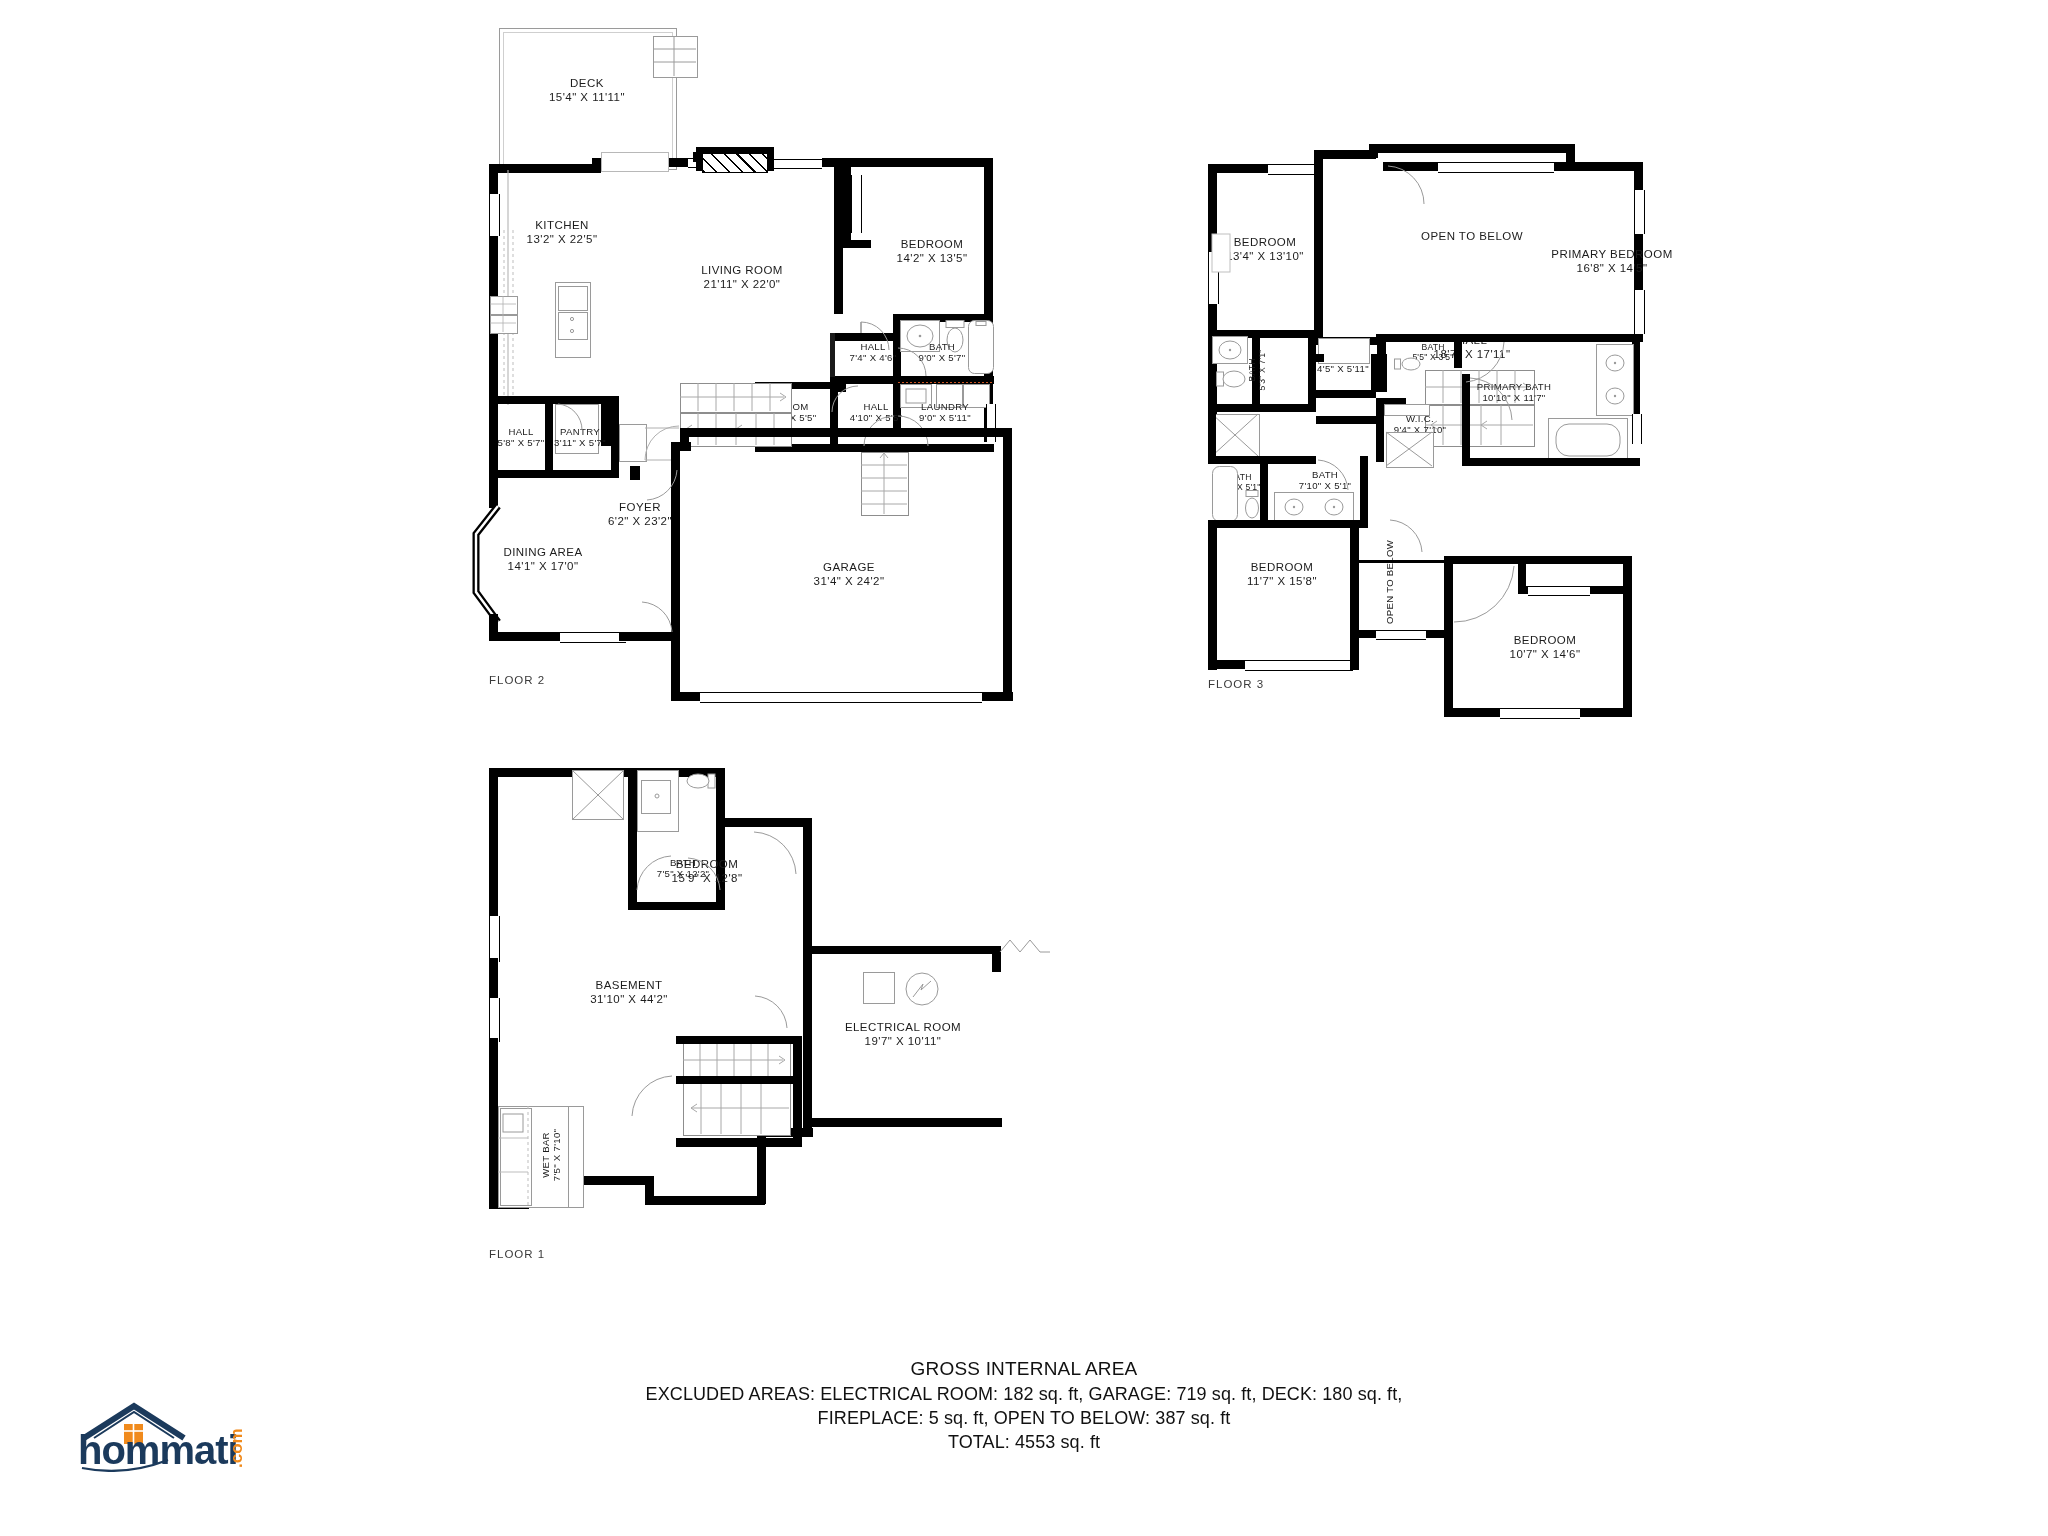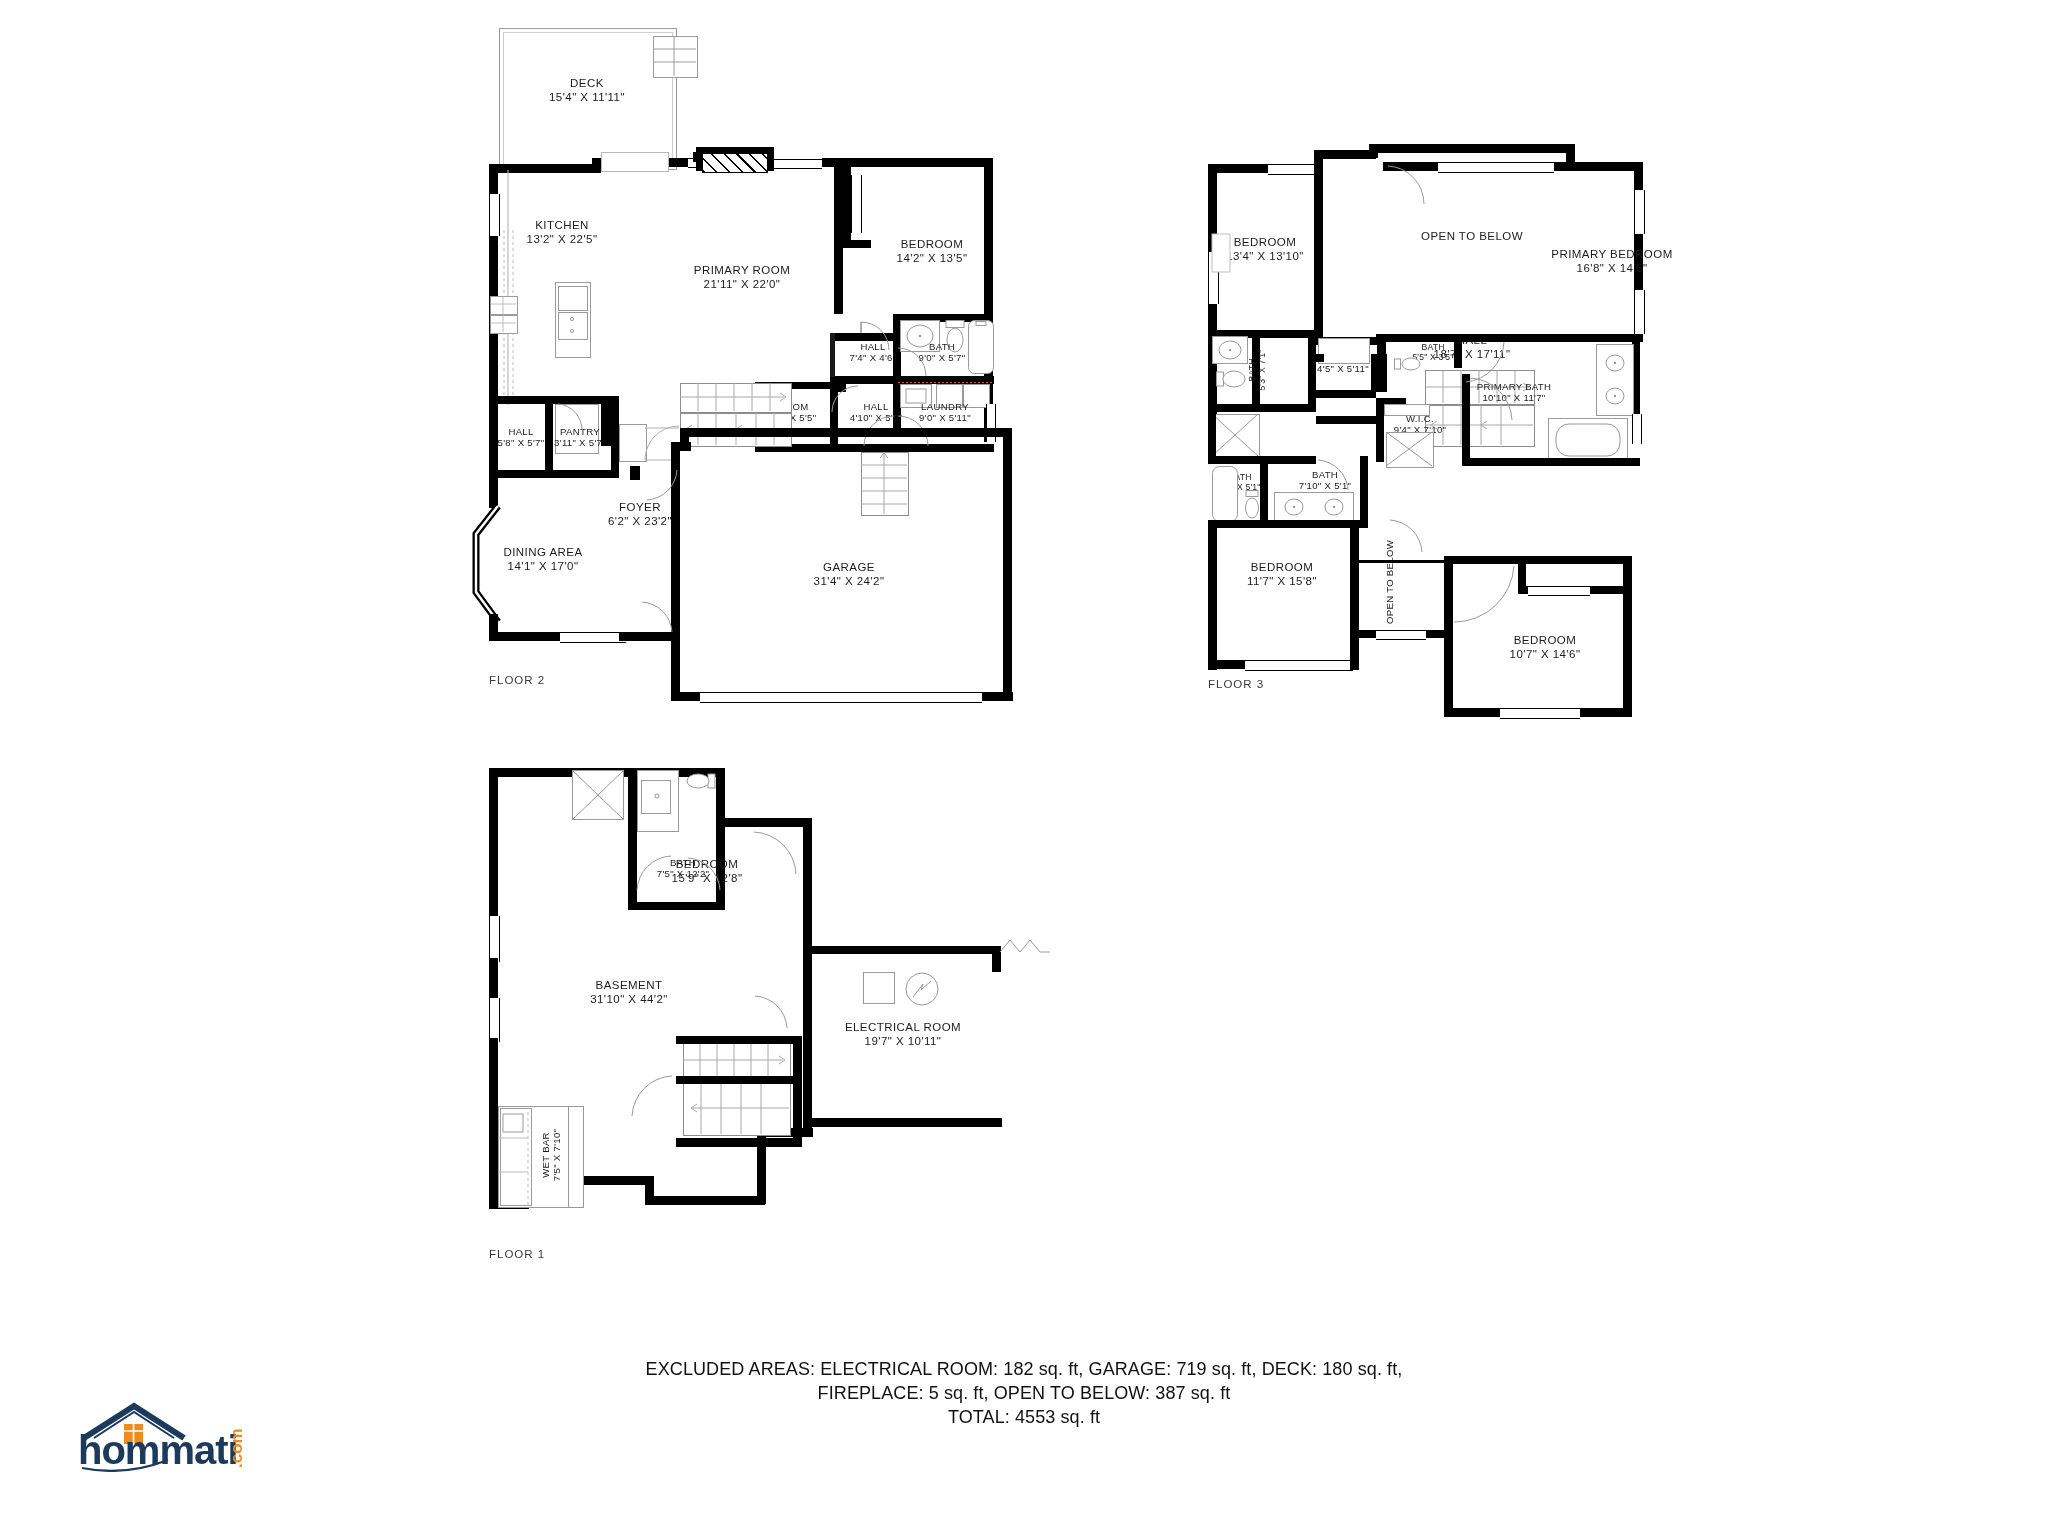--- a/index.html
+++ b/index.html
@@ -127,21 +127,21 @@
         <circle cx="14" cy="7" r="1.6" fill="none" stroke="#9a9a9a"></circle>
         <circle cx="14" cy="19" r="1.6" fill="none" stroke="#9a9a9a"></circle>
       </svg>
     </div>
 
     <div class="lbl ctr" style="left:562px;top:233px;">
       <span class="n">KITCHEN</span>
       <span class="d">13'2" X 22'5"</span>
     </div>
     <div class="lbl ctr" style="left:742px;top:278px;">
-      <span class="n">PRIMARY ROOM</span>
+      <span class="n">LIVING ROOM</span>
       <span class="d">21'11" X 22'0"</span>
     </div>
 
     <div class="w" style="left:834px;top:158px;width:9px;height:20px;"></div>
     <div class="w" style="left:843px;top:158px;width:150px;height:9px;"></div>
     <div class="w" style="left:984px;top:158px;width:9px;height:160px;"></div>
 
     <div class="w" style="left:843px;top:167px;width:8px;height:80px;"></div>
     <div class="winv" style="left:851px;top:175px;width:9px;height:58px;"></div>
     <div class="w" style="left:843px;top:240px;width:28px;height:8px;"></div>
@@ -782,20 +782,21 @@
     <div class="fx" style="left:686px;top:114px;">
       <svg width="36" height="36">
           <path d="M34,36 A34,34 0 0 0 2,4" fill="none" stroke="#9a9a9a"></path>
         </svg>
     </div>
 
     <div class="floorlbl" style="left:489px;top:508px;">FLOOR 1</div>
   </div>
 
   <div id="footer">
+    <div class="ttl">GROSS INTERNAL AREA</div>
     <div class="ln">EXCLUDED AREAS: ELECTRICAL ROOM: 182 sq. ft, GARAGE: 719 sq. ft, DECK: 180 sq. ft,</div>
     <div class="ln">FIREPLACE: 5 sq. ft, OPEN TO BELOW: 387 sq. ft</div>
     <div class="ln">TOTAL: 4553 sq. ft</div>
   </div>
 
   <div id="logo">
     <svg width="210" height="74" viewBox="0 0 210 74">
 
       <path d="M12,40 L62,8 L112,40" fill="none" stroke="#1b3a5c" stroke-width="6"></path>
       <path d="M22,40 L62,14 L102,40" fill="none" stroke="#1b3a5c" stroke-width="2"></path>

